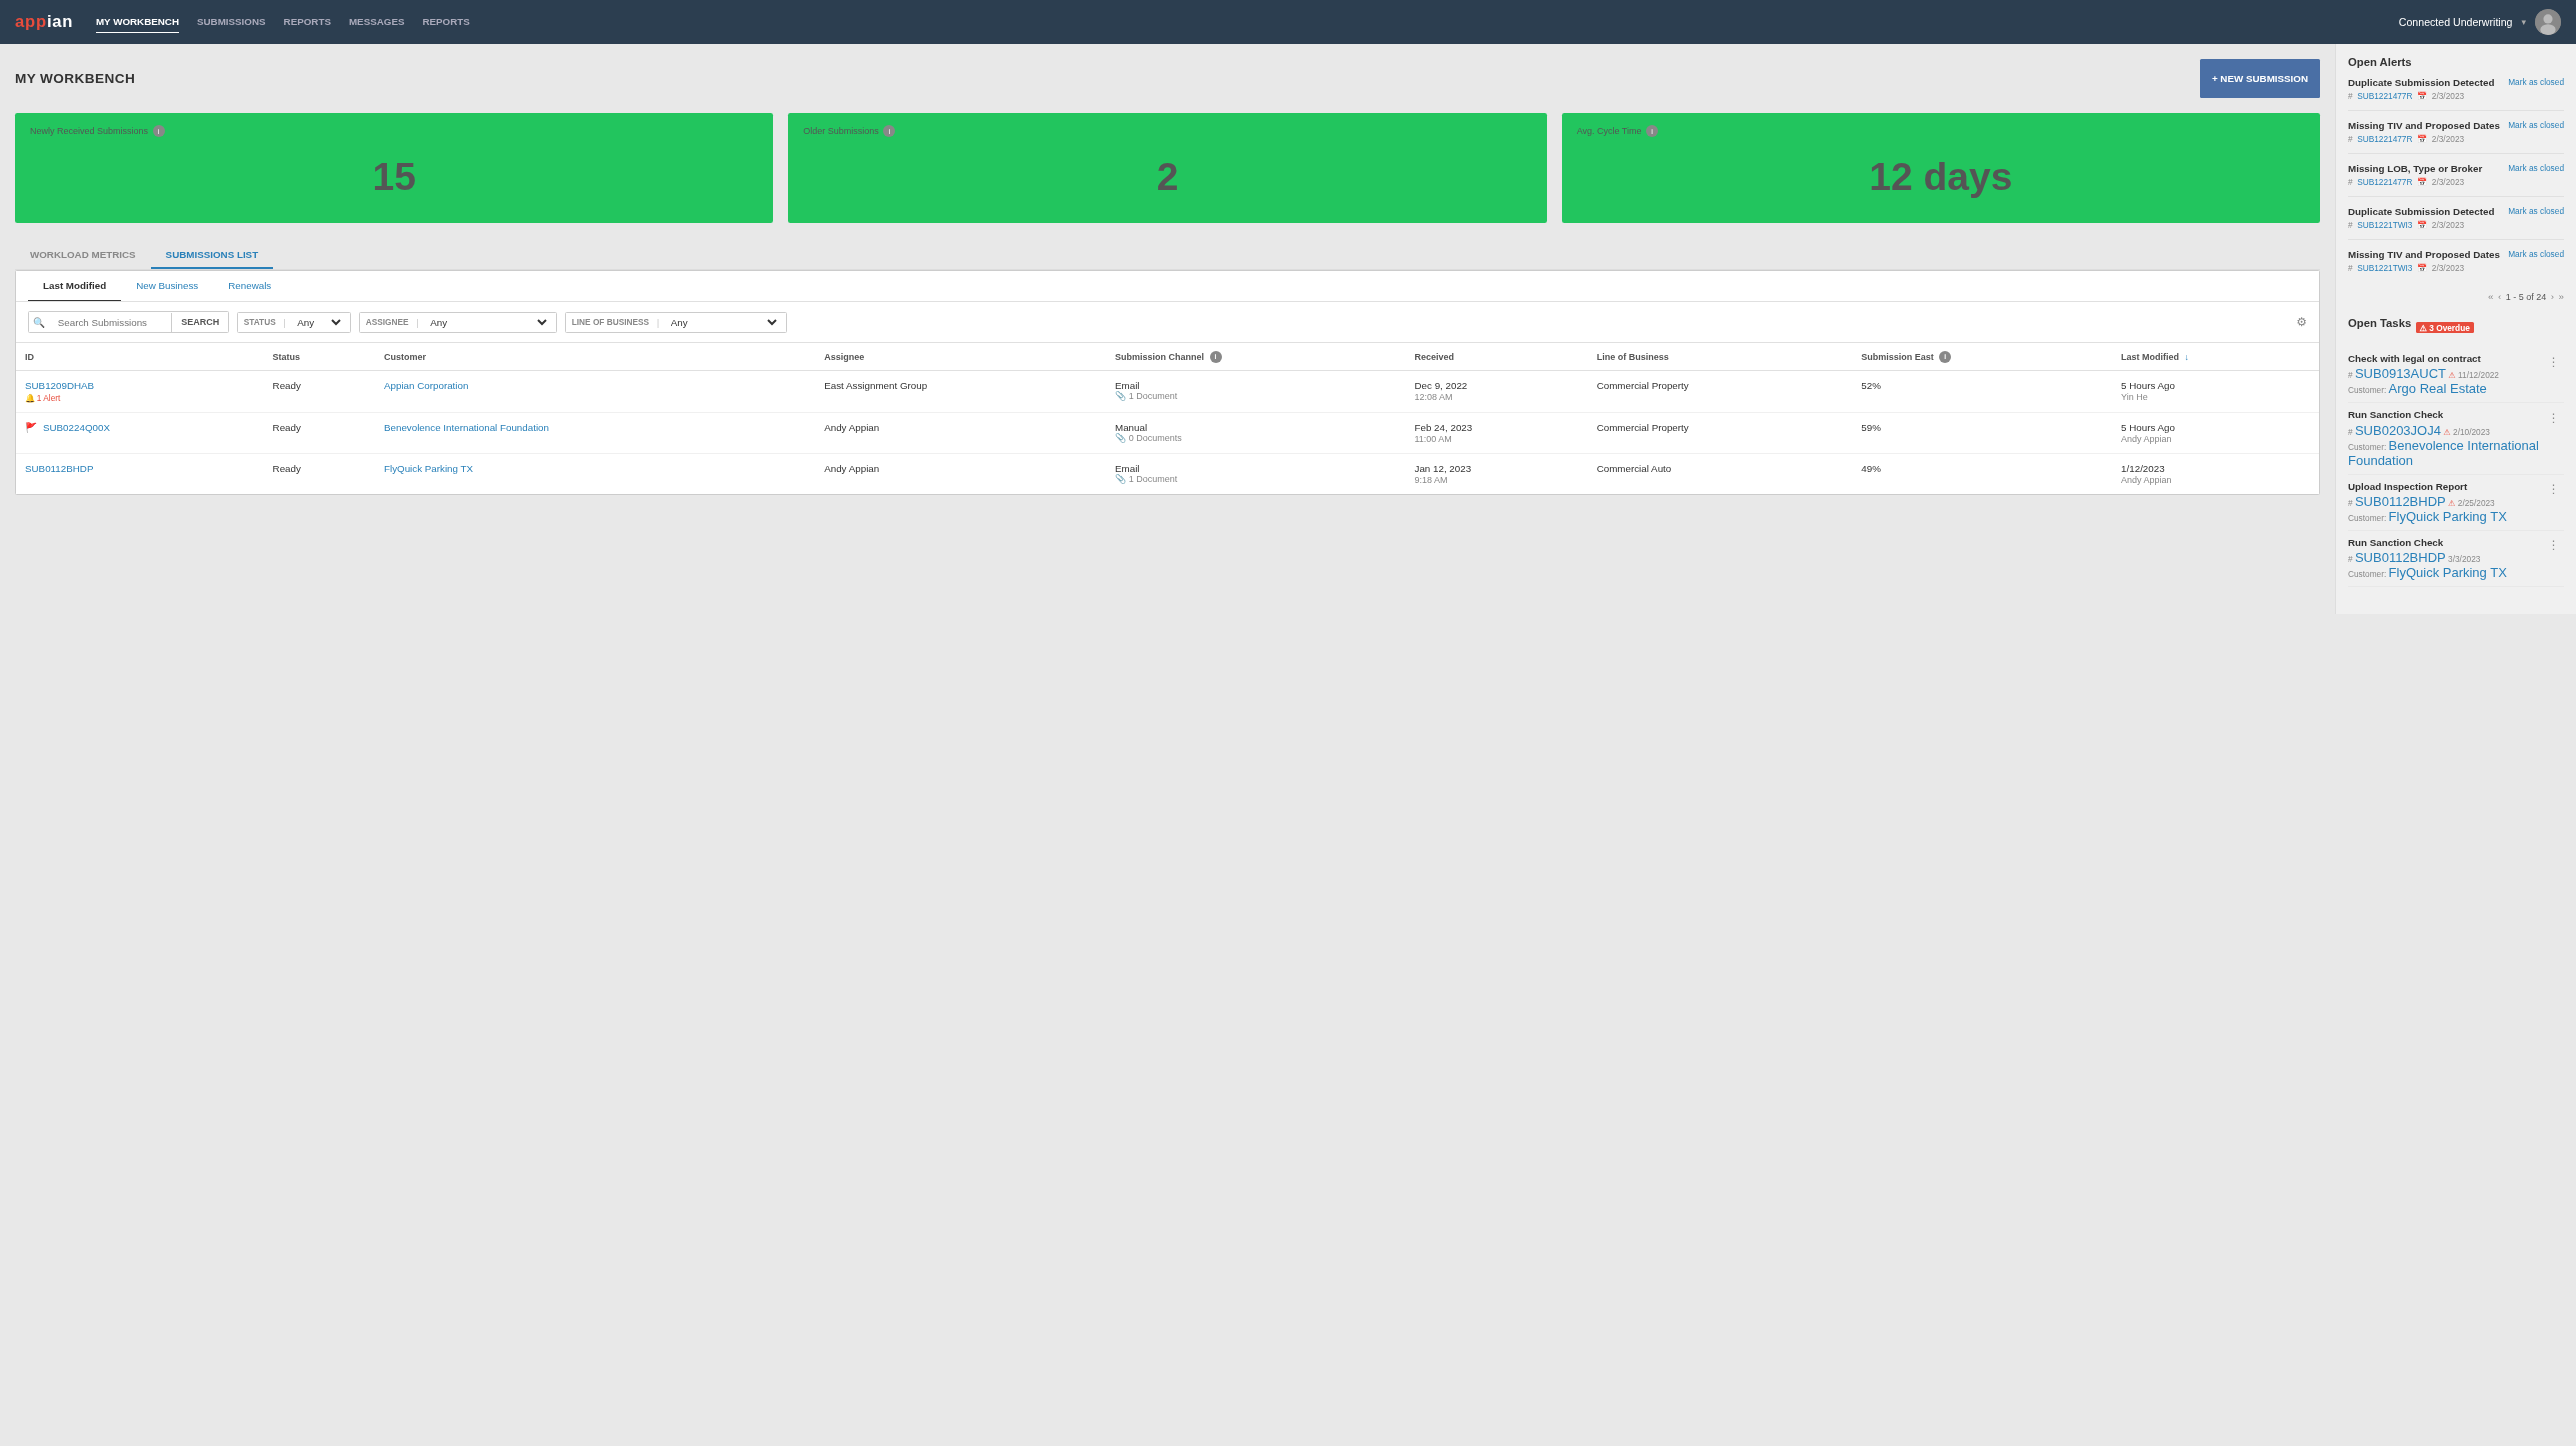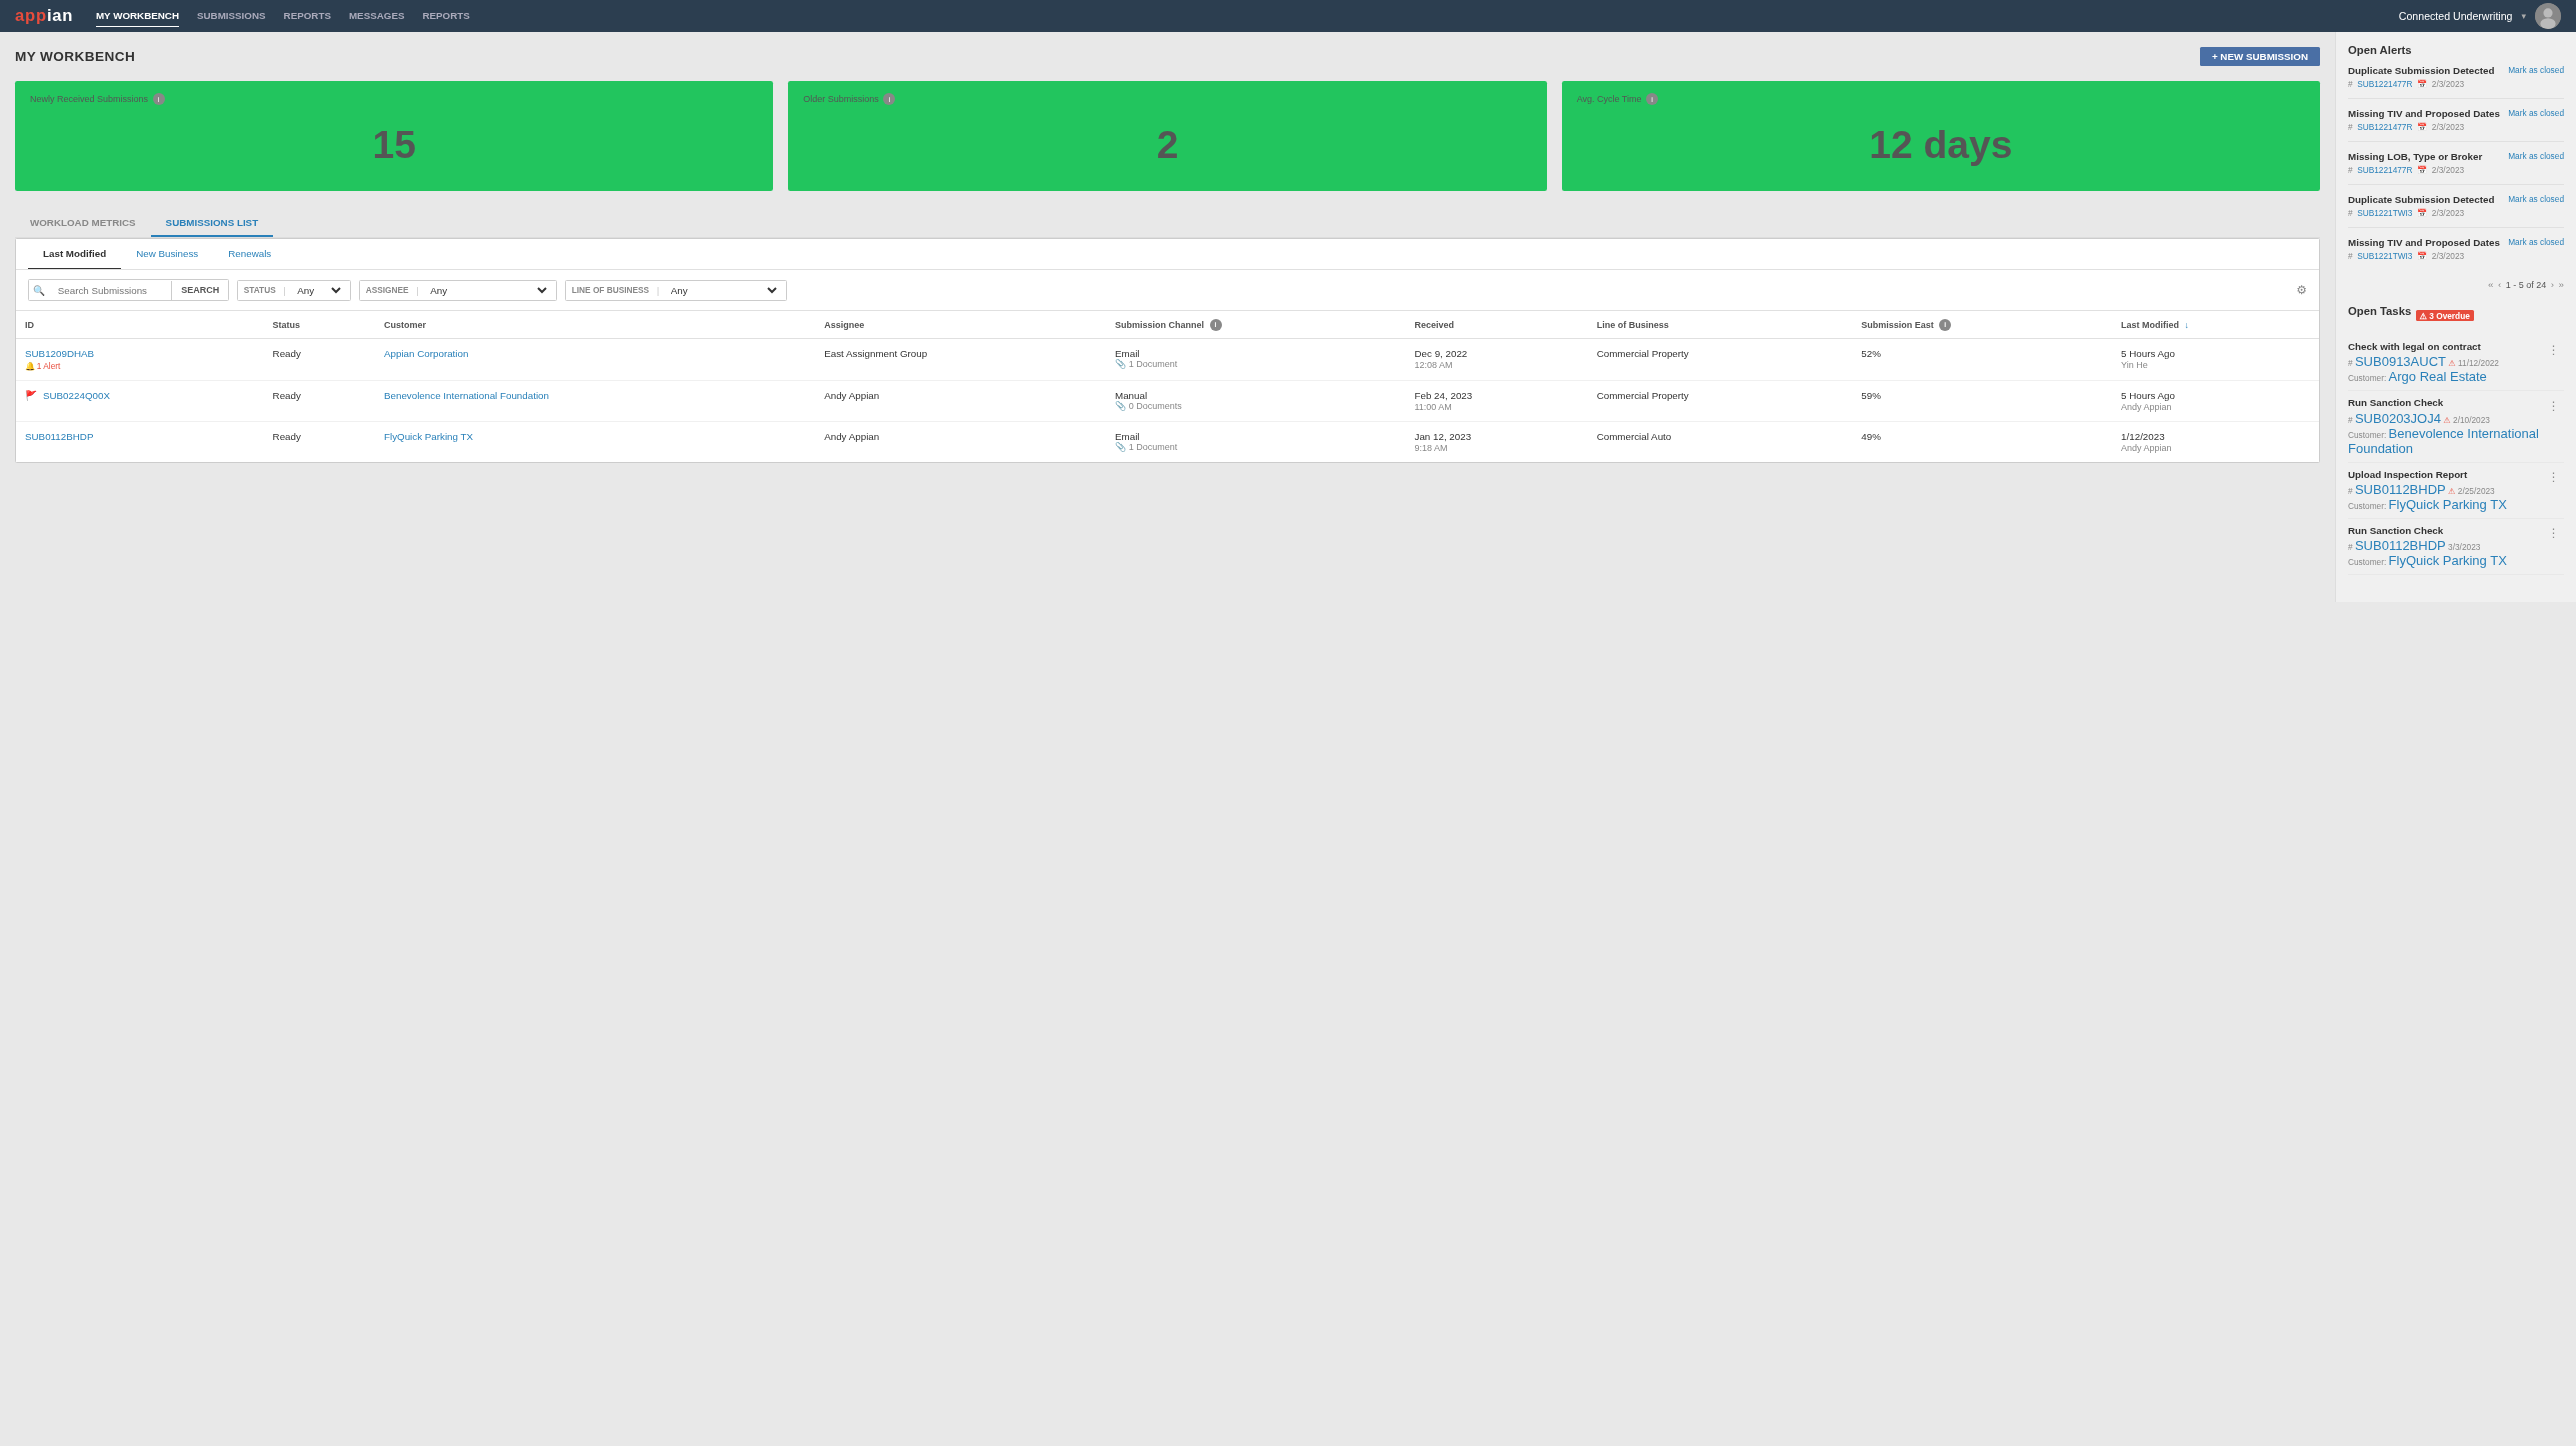--- a/index.html
+++ b/index.html
@@ -1,37 +1,37 @@
 <!DOCTYPE html>
 <html style="font-size:12px"><head>
   <meta charset="utf-8">
   <style>
     * { box-sizing: border-box; margin: 0; padding: 0; }
     body { font-family: 'Segoe UI', Arial, sans-serif; font-size: 9.8px; background: #e8e8e8; color: #333; min-height: 100vh; }
 
     
-    .nav { background: #2c3e50; display: flex; align-items: center; padding: 0 15px; height: 32px; justify-content: center; }
+    .nav { background: #2c3e50; display: flex; align-items: center; padding: 0 15px; height: 44px; justify-content: center; }
     .nav-logo { color: #e74c3c; font-weight: 900; font-size: 16.6px; margin-right: 22.6px; letter-spacing: 0.8px; }
     .nav-logo span { color: #fff; }
     .nav-links { display: flex; gap: 18px; flex: 1; }
     .nav-link { color: #aab; font-size: 9.8px; font-weight: 600; text-decoration: none; padding: 4.5px 0; cursor: pointer; }
     .nav-link.active { color: #fff; border-bottom: 1.5px solid #fff; }
     .nav-right { display: flex; align-items: center; gap: 9px; }
     .nav-app-name { color: #fff; font-size: 10.6px; font-weight: 500; }
     .nav-avatar { width: 26px; height: 26px; border-radius: 50%; background: #888; overflow: hidden; display: flex; align-items: center; justify-content: center; color: #fff; font-size: 10.6px; }
 
     
     .main-layout { display: flex; gap: 0; }
     .content-area { flex: 1; padding: 15px 15px 15px 15px; min-width: 0; }
     .sidebar { width: 241px; min-width: 211px; background: #f0f0f0; padding: 12px; border-left: 0.8px solid #ddd; }
 
     
     .page-header { display: flex; align-items: center; justify-content: space-between; margin-bottom: 15px; }
     .page-title { font-size: 13.6px; font-weight: 700; color: #333; letter-spacing: 0.4px; }
-    .new-submission-btn { background: #4a6fa5; color: #fff; border: none; padding: 4px 12px; font-size: 9.8px; font-weight: 600; cursor: pointer; border-radius: 1.5px; }
+    .new-submission-btn { background: #4a6fa5; color: #fff; border: none; padding: 14px 12px; font-size: 9.8px; font-weight: 600; cursor: pointer; border-radius: 1.5px; }
 
     
     .metrics-row { display: flex; gap: 15px; margin-bottom: 18px; }
     .metric-card { background: #22c55e; border-radius: 2.3px; flex: 1; padding: 12px 15px; }
     .metric-label { font-size: 9px; color: #555; margin-bottom: 6px; display: flex; align-items: center; gap: 4.5px; }
     .metric-value { font-size: 39px; font-weight: 700; color: #555; text-align: center; padding: 12px 0; }
     .info-icon { width: 12px; height: 12px; border-radius: 50%; background: #888; color: #fff; display: inline-flex; align-items: center; justify-content: center; font-size: 7.5px; cursor: pointer; }
 
     
     .workbench-tabs { display: flex; gap: 0; border-bottom: 0.8px solid #ddd; margin-bottom: 0; }

